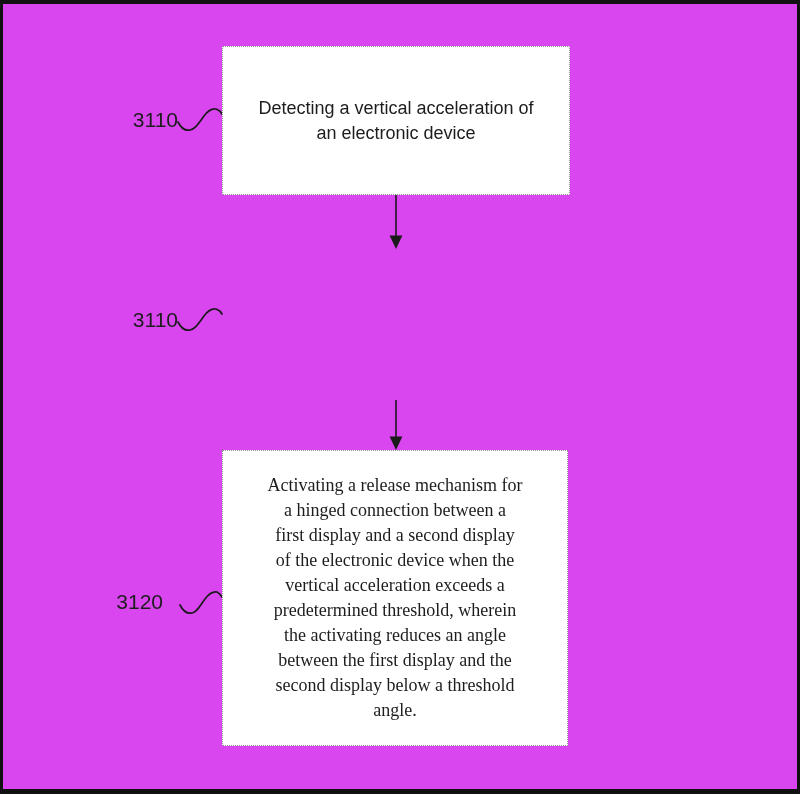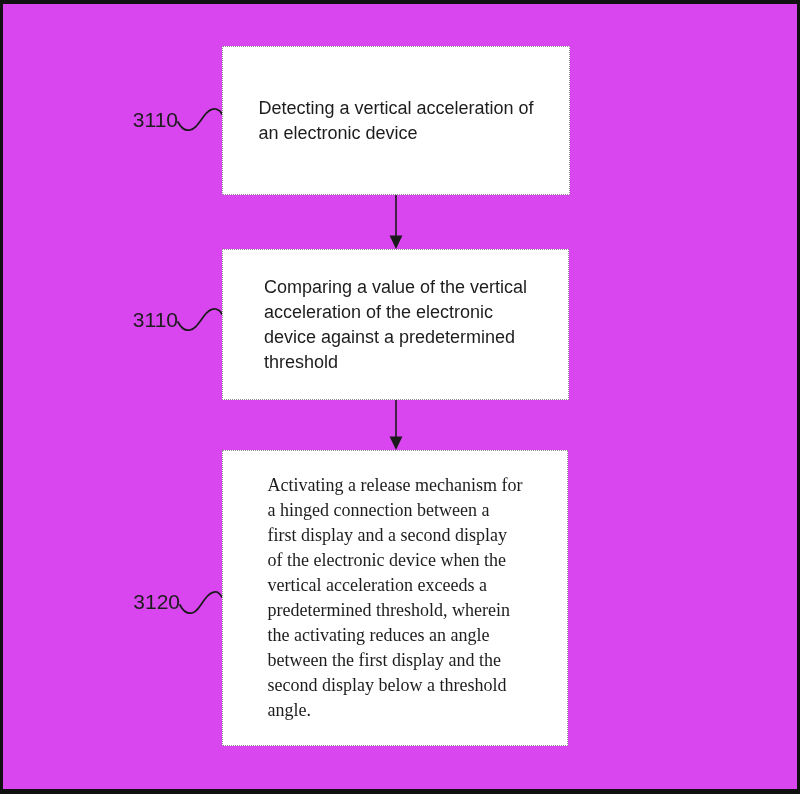--- a/index.html
+++ b/index.html
@@ -21,21 +21,21 @@
     border-bottom: 5px solid #111111;
     pointer-events: none;
   }
   .step-box {
     position: absolute;
     border: 1px dotted #8f8f8f;
     background: #ffffff;
     display: flex;
     align-items: center;
     justify-content: center;
-    text-align: left;
+    text-align: center;
     padding: 6px 2px;
   }
   .step-text {
     font-size: 18px;
     line-height: 25px;
     color: #1d1d1d;
     white-space: pre-line;
   }
   .box-1 { left: 222px; top: 46px;  width: 348px; height: 149px; }
   .box-2 { left: 222px; top: 249px; width: 347px; height: 151px; }
@@ -44,21 +44,21 @@
   .ref-label {
     position: absolute;
     width: 70px;
     text-align: right;
     font-size: 21px;
     line-height: 22px;
     color: #1d1d1d;
   }
   .ref-1 { left: 108px; top: 109px; }
   .ref-2 { left: 108px; top: 309px; }
-  .ref-3 { left: 110px; top: 591px; }
+  .ref-3 { left: 93px; top: 591px; }
 
   .squiggle { position: absolute; }
   .sq-1 { left: 177px; top: 104px; }
   .sq-2 { left: 177px; top: 304px; }
   .sq-3 { left: 179px; top: 587px; }
 
   .arrow { position: absolute; }
   .arrow-1 { left: 386px; top: 195px; }
   .arrow-2 { left: 386px; top: 400px; }
 </style>
@@ -80,26 +80,20 @@
 
   <svg class="arrow arrow-1" width="20" height="54" viewBox="0 0 20 54">
     <line x1="10" y1="0" x2="10" y2="42" stroke="#1a1a1a" stroke-width="1.6"></line>
     <polygon points="3.6,40.5 16.4,40.5 10,54" fill="#1a1a1a"></polygon>
   </svg>
 
   <div class="ref-label ref-2">3110</div>
   <svg class="squiggle sq-2" width="46" height="30" viewBox="0 0 46 30">
     <path d="M1,18 C4,24 8,27 13,26 C18,25 21,20 27,12 C30,8 34,4 39,5 C42,6 44,8 45,10" fill="none" stroke="#1a1a1a" stroke-width="1.7" stroke-linecap="round"></path>
   </svg>
-  <div class="step-box box-2">
-    <div class="step-text">Comparing a value of the vertical
-acceleration of the electronic
-device against a predetermined
-threshold</div>
-  </div>
 
   <svg class="arrow arrow-2" width="20" height="50" viewBox="0 0 20 50">
     <line x1="10" y1="0" x2="10" y2="38" stroke="#1a1a1a" stroke-width="1.6"></line>
     <polygon points="3.6,36.5 16.4,36.5 10,50" fill="#1a1a1a"></polygon>
   </svg>
 
   <div class="ref-label ref-3">3120</div>
   <svg class="squiggle sq-3" width="44" height="30" viewBox="0 0 44 30">
     <path d="M1,18 C4,24 8,27 13,26 C18,25 20,20 26,12 C29,8 33,4 38,5 C40,6 42,8 43,10" fill="none" stroke="#1a1a1a" stroke-width="1.7" stroke-linecap="round"></path>
   </svg>

